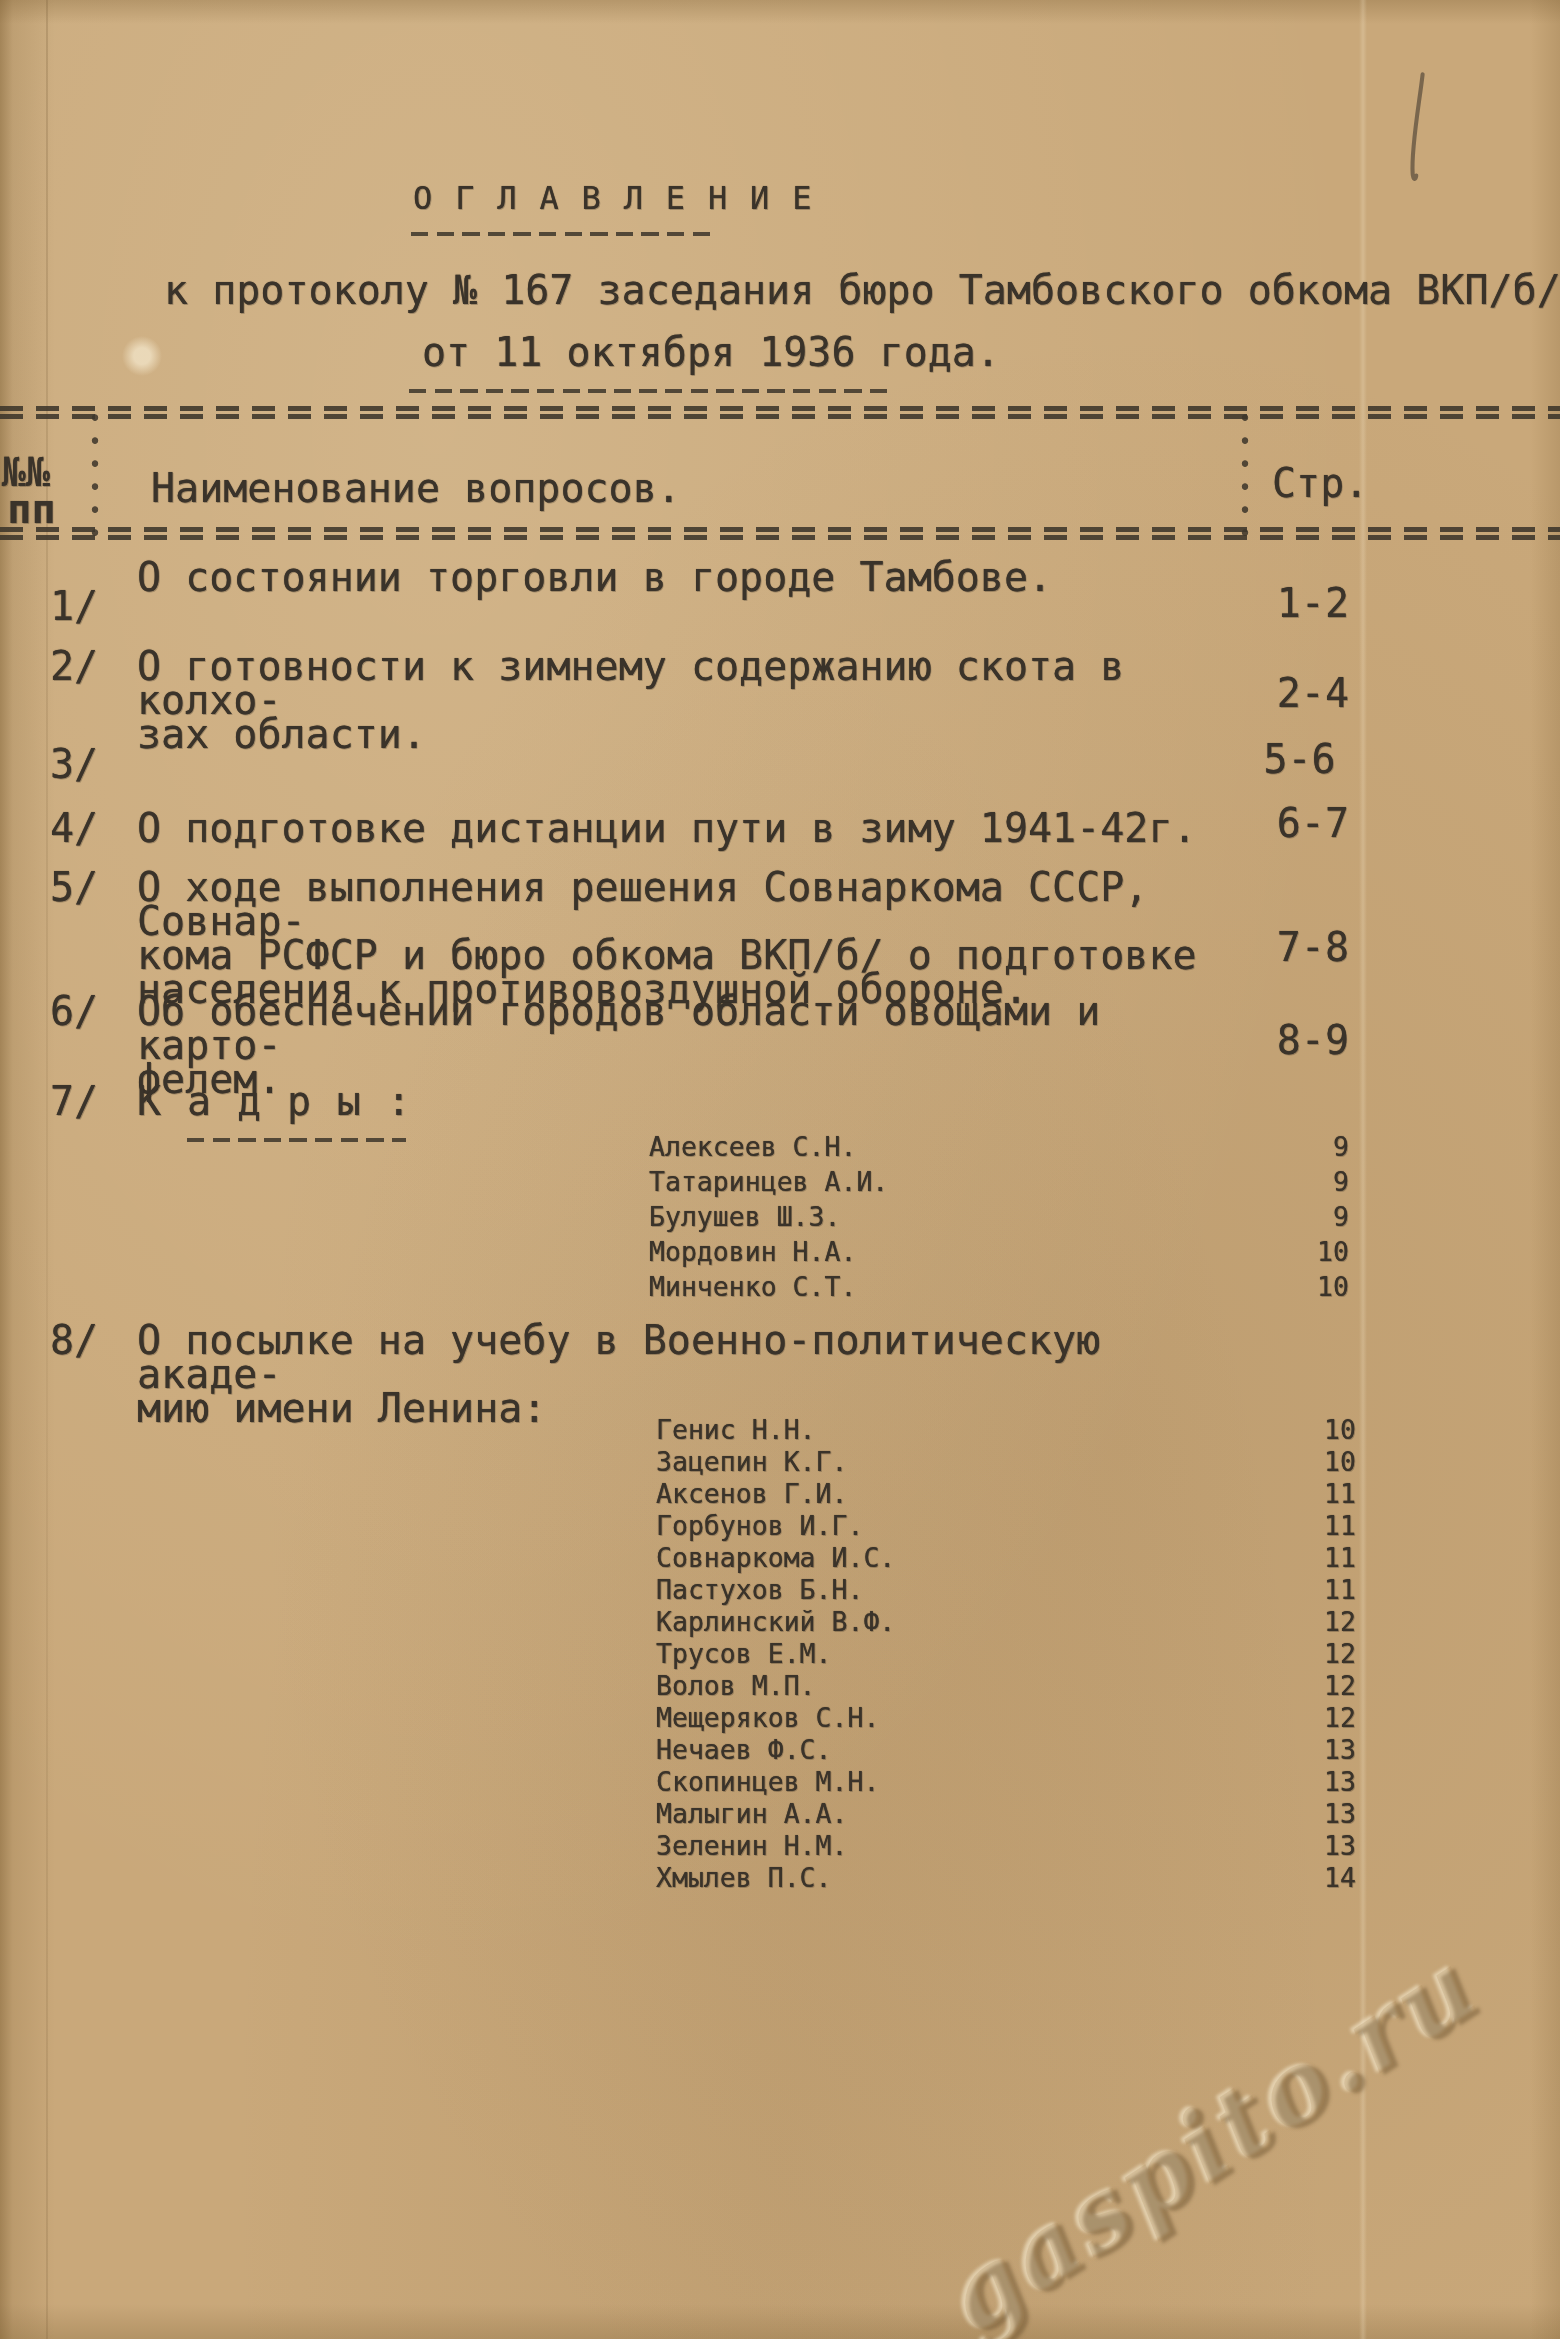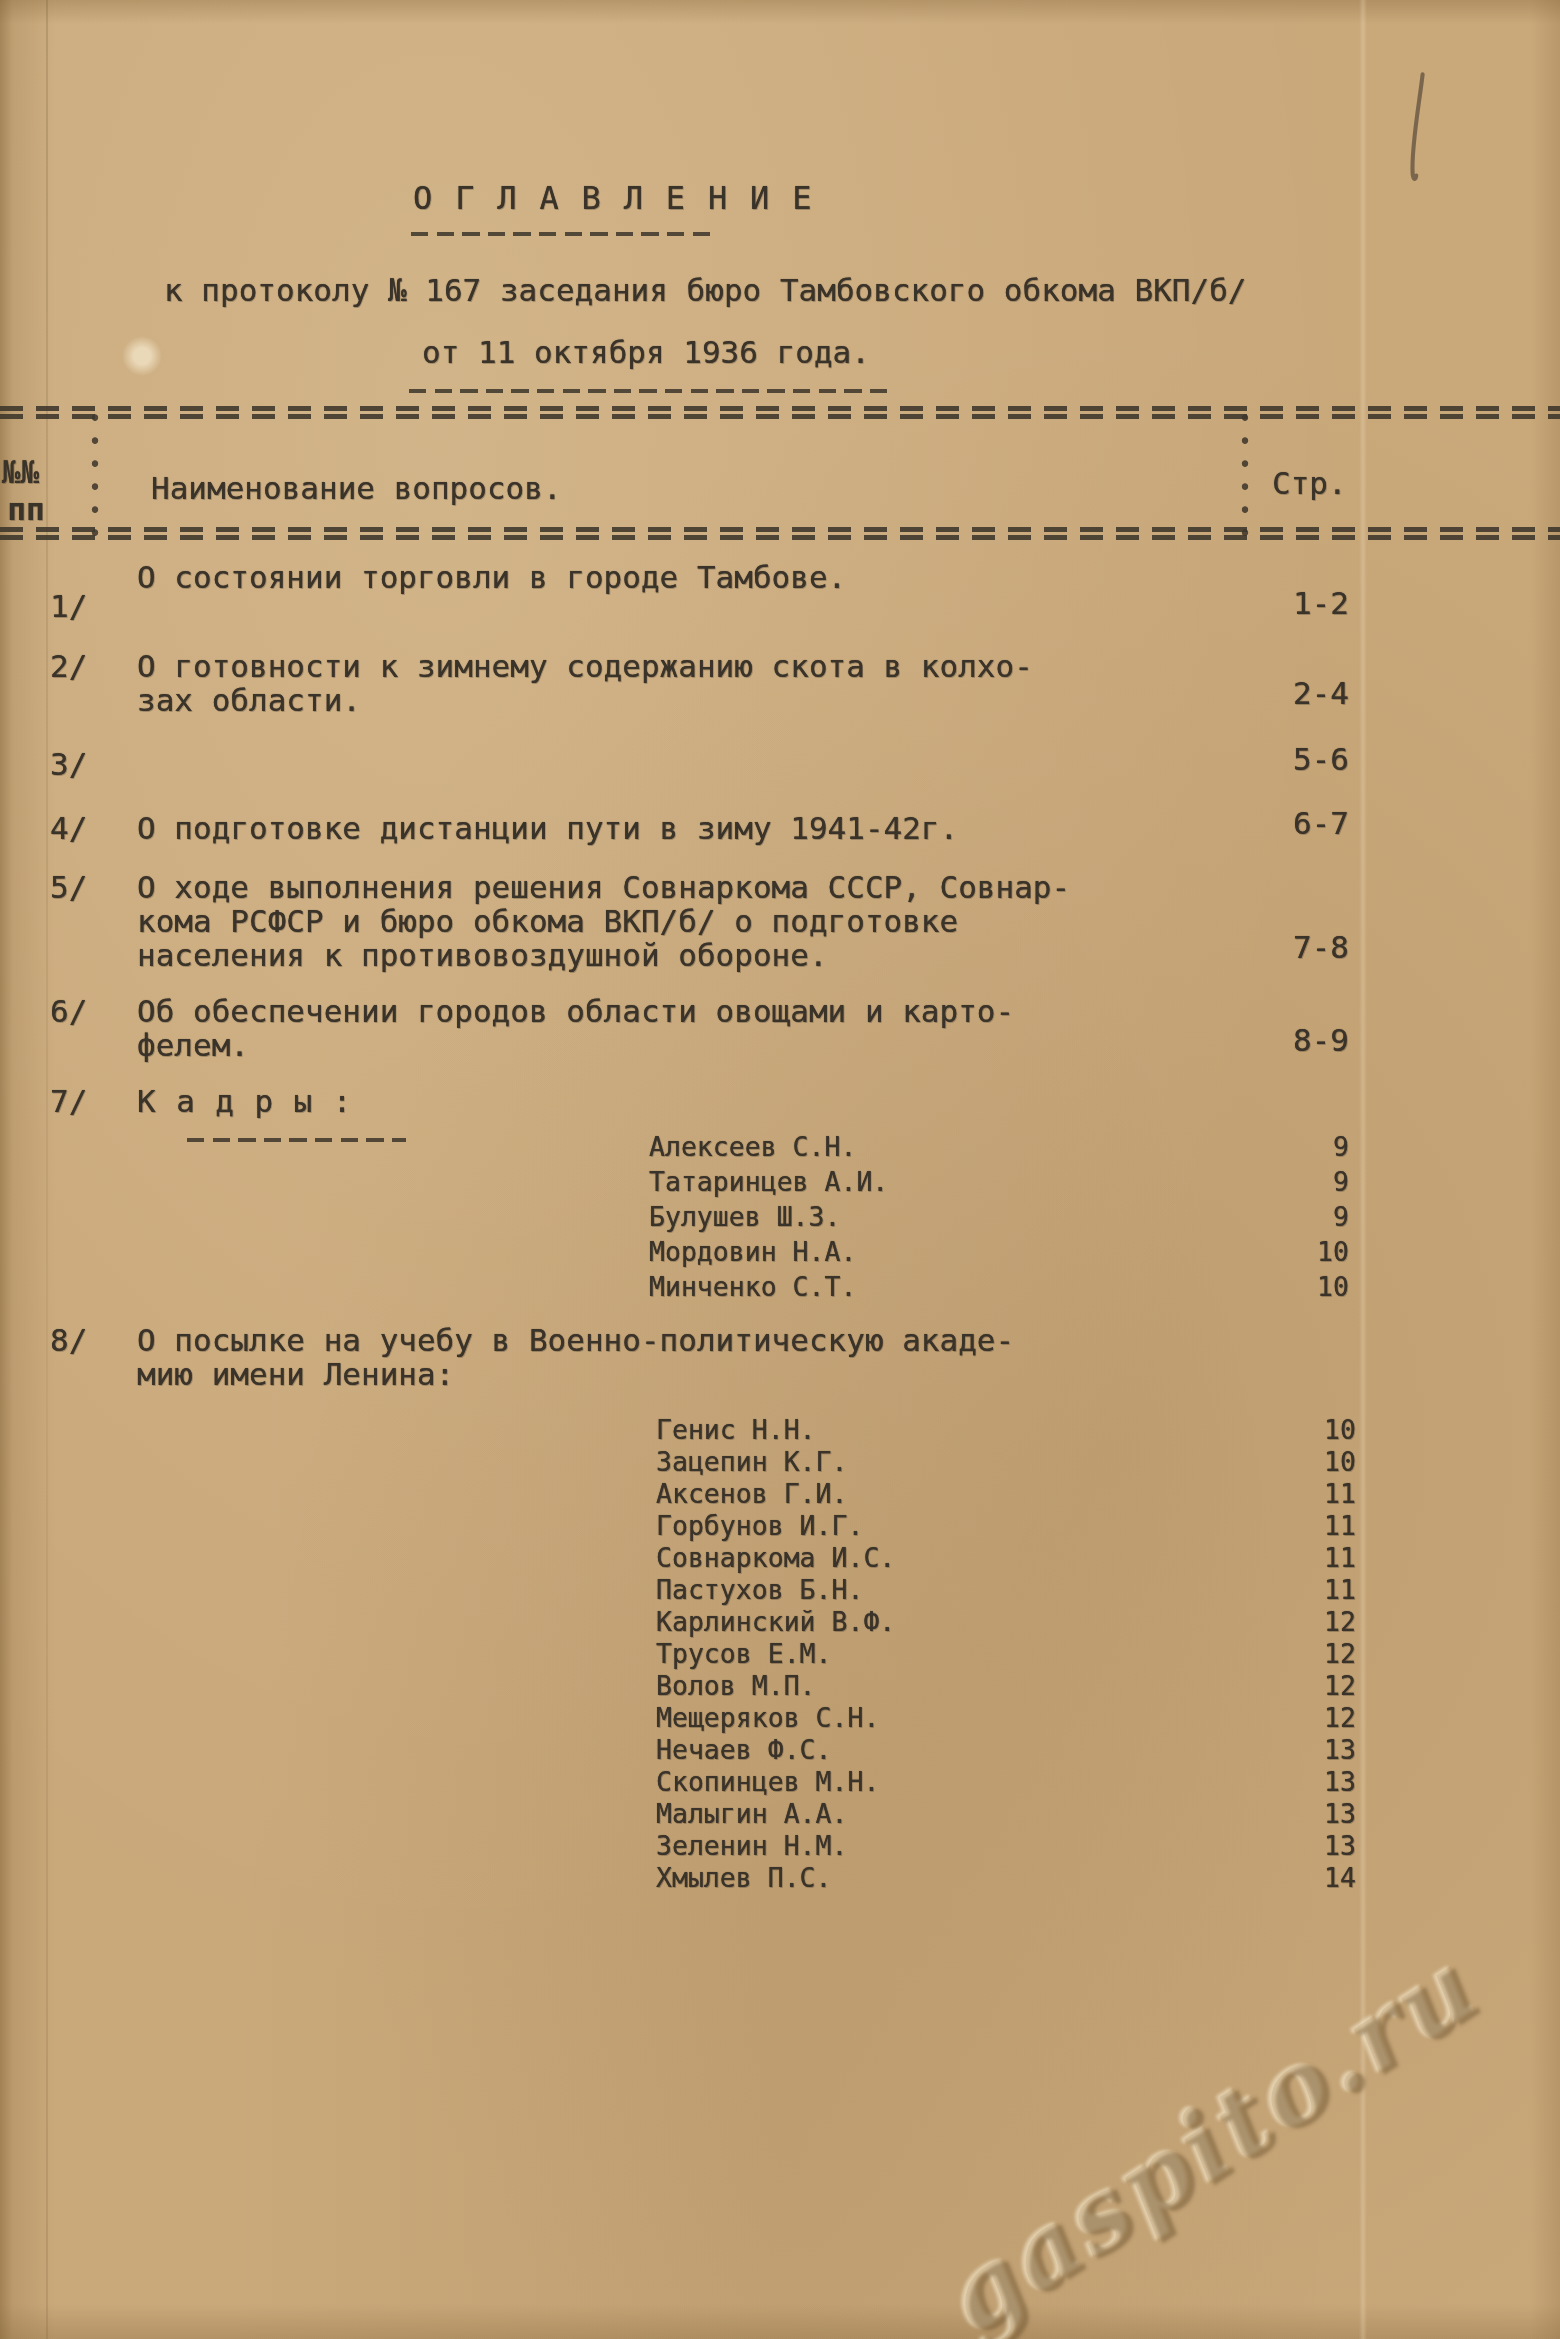--- a/index.html
+++ b/index.html
@@ -21,21 +21,21 @@
     font-family:"DejaVu Sans Mono","Liberation Mono",monospace;
     color:#3a332a;
   }
   .crease-v1{position:absolute;left:46px;top:0;width:1.8px;height:2339px;
     background:linear-gradient(180deg, rgba(106,80,44,.22), rgba(106,80,44,.08) 60%, rgba(106,80,44,.18));}
   .crease-v2{position:absolute;left:1359px;top:0;width:8.2px;height:2339px;
     background:linear-gradient(90deg, rgba(255,246,222,0), rgba(255,246,222,.22), rgba(255,246,222,0));}
   .ink{position:absolute;inset:0;filter:blur(0.2px);}
   .t{position:absolute;white-space:pre-line;
      text-shadow:0 0 0.9px rgba(52,44,34,.85), 0.9px 0.9px 0 rgba(52,44,34,.25);}
-  .sz-main{font-size:31px;line-height:34px;}
+  .sz-main{font-size:40px;line-height:34px;}
   .sz-name{font-size:26.5px;line-height:32px;}
   
   .ruleA{position:absolute;height:4.6px;
      background:repeating-linear-gradient(90deg,#3c352a 0 23px, rgba(60,53,42,0) 23px 36px);
      opacity:.88;}
   .ruleB{position:absolute;height:3.7px;
      background:repeating-linear-gradient(90deg,#3c352a 0 17.4px, rgba(60,53,42,0) 17.4px 25.6px);
      opacity:.85;}
   .dbl{position:absolute;left:0;width:1561px;height:15.5px;}
   .dbl .ruleA{left:0;right:0;width:1561px;}
@@ -101,21 +101,21 @@
     <div class="t sz-main num" style="top:589px;">1/</div>
     <div class="t sz-main txt" style="top:560px;">О состоянии торговли в городе Тамбове.</div>
     <div class="t sz-main pg" style="top:586px;">1-2</div>
 
     <div class="t sz-main num" style="top:649px;">2/</div>
     <div class="t sz-main txt" style="top:649px;">О готовности к зимнему содержанию скота в колхо-
 зах области.</div>
     <div class="t sz-main pg" style="top:676px;">2-4</div>
 
     <div class="t sz-main num" style="top:747px;">3/</div>
-    <div class="t sz-main pg" style="top:742px;">5-6</div>
+    <div class="t sz-main pg" style="top:742px;text-align:center;">5-6</div>
 
     <div class="t sz-main num" style="top:811px;">4/</div>
     <div class="t sz-main txt" style="top:811px;">О подготовке дистанции пути в зиму 1941-42г.</div>
     <div class="t sz-main pg" style="top:806px;">6-7</div>
 
     <div class="t sz-main num" style="top:870px;">5/</div>
     <div class="t sz-main txt" style="top:870px;">О ходе выполнения решения Совнаркома СССР, Совнар-
 кома РСФСР и бюро обкома ВКП/б/ о подготовке
 населения к противовоздушной обороне.</div>
     <div class="t sz-main pg" style="top:930px;">7-8</div>

